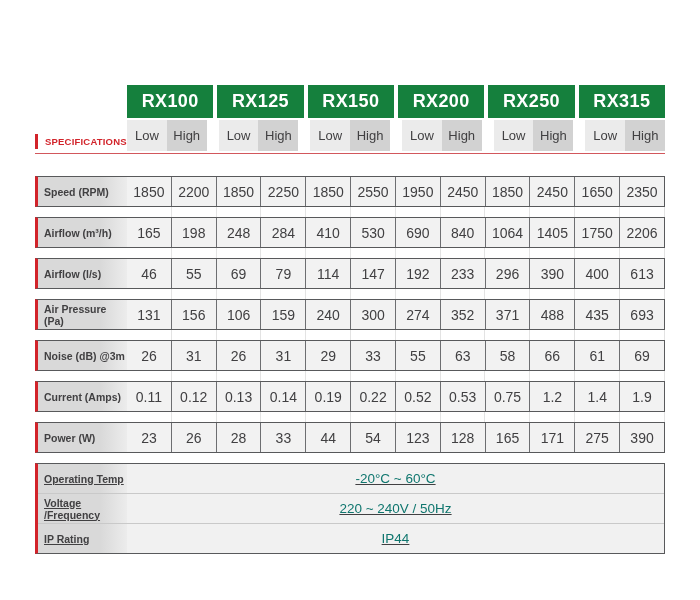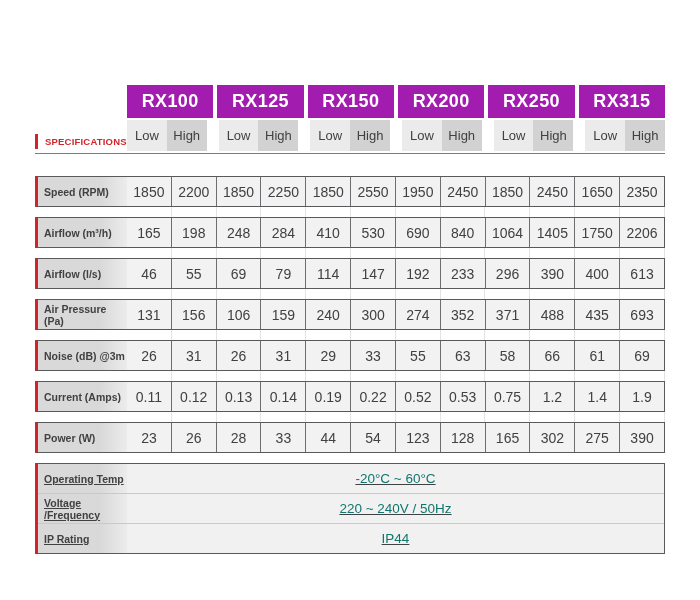--- a/index.html
+++ b/index.html
@@ -1,21 +1,21 @@
 <!DOCTYPE html>
 <html><head>
 <meta charset="utf-8">
 <style>
   html,body{margin:0;padding:0;background:#ffffff;}
   body{width:700px;height:600px;position:relative;font-family:"Liberation Sans",sans-serif;color:#414042;}
   .sheet{position:absolute;left:35px;top:85px;width:630px;}
 
   
   .models-row{margin-left:92px;display:grid;grid-template-columns:repeat(6,1fr);column-gap:4px;height:33px;}
-  .model-cell{background:#a21caf;color:#ffffff;font-weight:bold;font-size:18px;display:flex;align-items:center;justify-content:center;letter-spacing:.4px;}
+  .model-cell{background:#15803d;color:#ffffff;font-weight:bold;font-size:18px;display:flex;align-items:center;justify-content:center;letter-spacing:.4px;}
 
   
   .subs-row{margin-left:92px;display:grid;grid-template-columns:repeat(6,1fr);column-gap:12px;height:31px;margin-top:2px;}
   .sub-group{display:grid;grid-template-columns:1fr 1fr;}
   .sub{display:flex;align-items:center;justify-content:center;font-size:13px;color:#414042;}
   .sub.low{background:#ebebeb;}
   .sub.high{background:#d2d2d2;}
 
   
   .red-rule{height:1px;background:#d2575c;margin-top:2px;}
@@ -185,21 +185,21 @@
       <div class="row-label">Power (W)</div>
       <div class="cell first">23</div>
       <div class="cell">26</div>
       <div class="cell">28</div>
       <div class="cell">33</div>
       <div class="cell">44</div>
       <div class="cell">54</div>
       <div class="cell">123</div>
       <div class="cell">128</div>
       <div class="cell">165</div>
-      <div class="cell">302</div>
+      <div class="cell">171</div>
       <div class="cell">275</div>
       <div class="cell">390</div>
     </div>
 
   </div>
 
   <div class="footer-block">
     <div class="footer-row">
       <div class="row-label">Operating Temp</div>
       <div class="footer-value">-20°C ~ 60°C</div>

